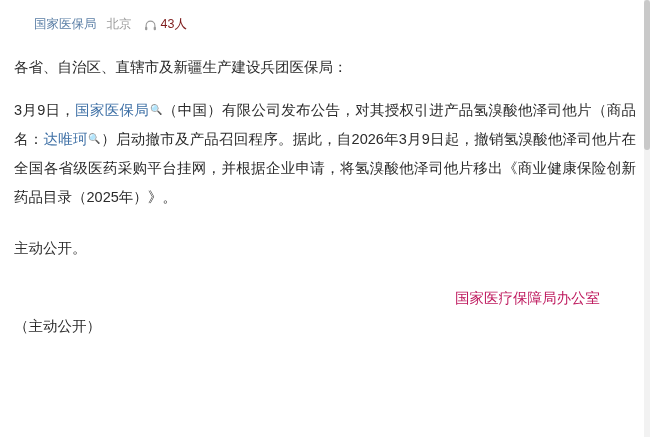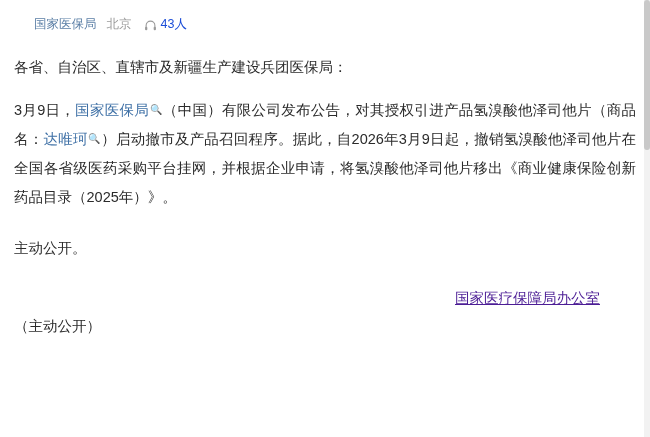--- a/index.html
+++ b/index.html
@@ -43,21 +43,21 @@
   }
   .meta-time {
     margin-right: 8px;
   }
   .meta-place {
     margin-right: 12px;
   }
   .meta-listen {
     display: inline-flex;
     align-items: center;
-    color: #1d4ed8;
+    color: #7f1d1d;
   }
   .headphone-icon {
     display: inline-block;
     width: 13px;
     height: 13px;
     margin-right: 4px;
     position: relative;
     top: 1px;
   }
   .body-text {
@@ -81,23 +81,22 @@
     font-size: 10px;
     vertical-align: 2px;
     margin-left: 1px;
     color: #3d6fa5;
   }
   .sign-block {
     margin-top: 22px;
     text-align: right;
     font-size: 14.5px;
     line-height: 1.9;
-    color: #4c1d95;
+    color: #be185d;
     padding-right: 36px;
-    text-decoration: underline;
   }
   .footer-note {
     margin-top: 4px;
     font-size: 14.5px;
     color: #2b2b2b;
   }
   .scrollbar-track {
     position: absolute;
     top: 0;
     right: 0;

